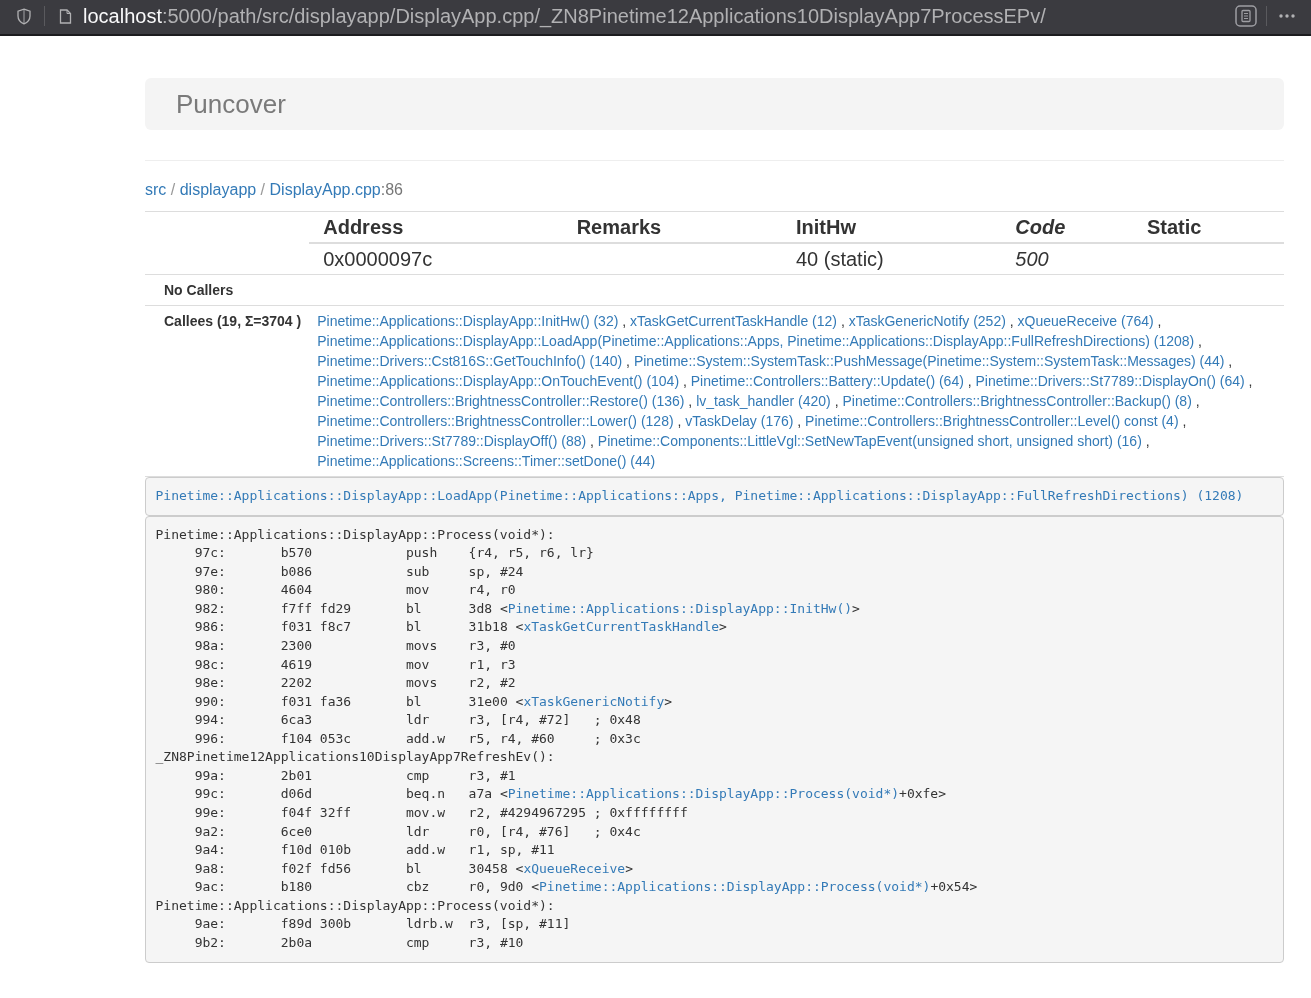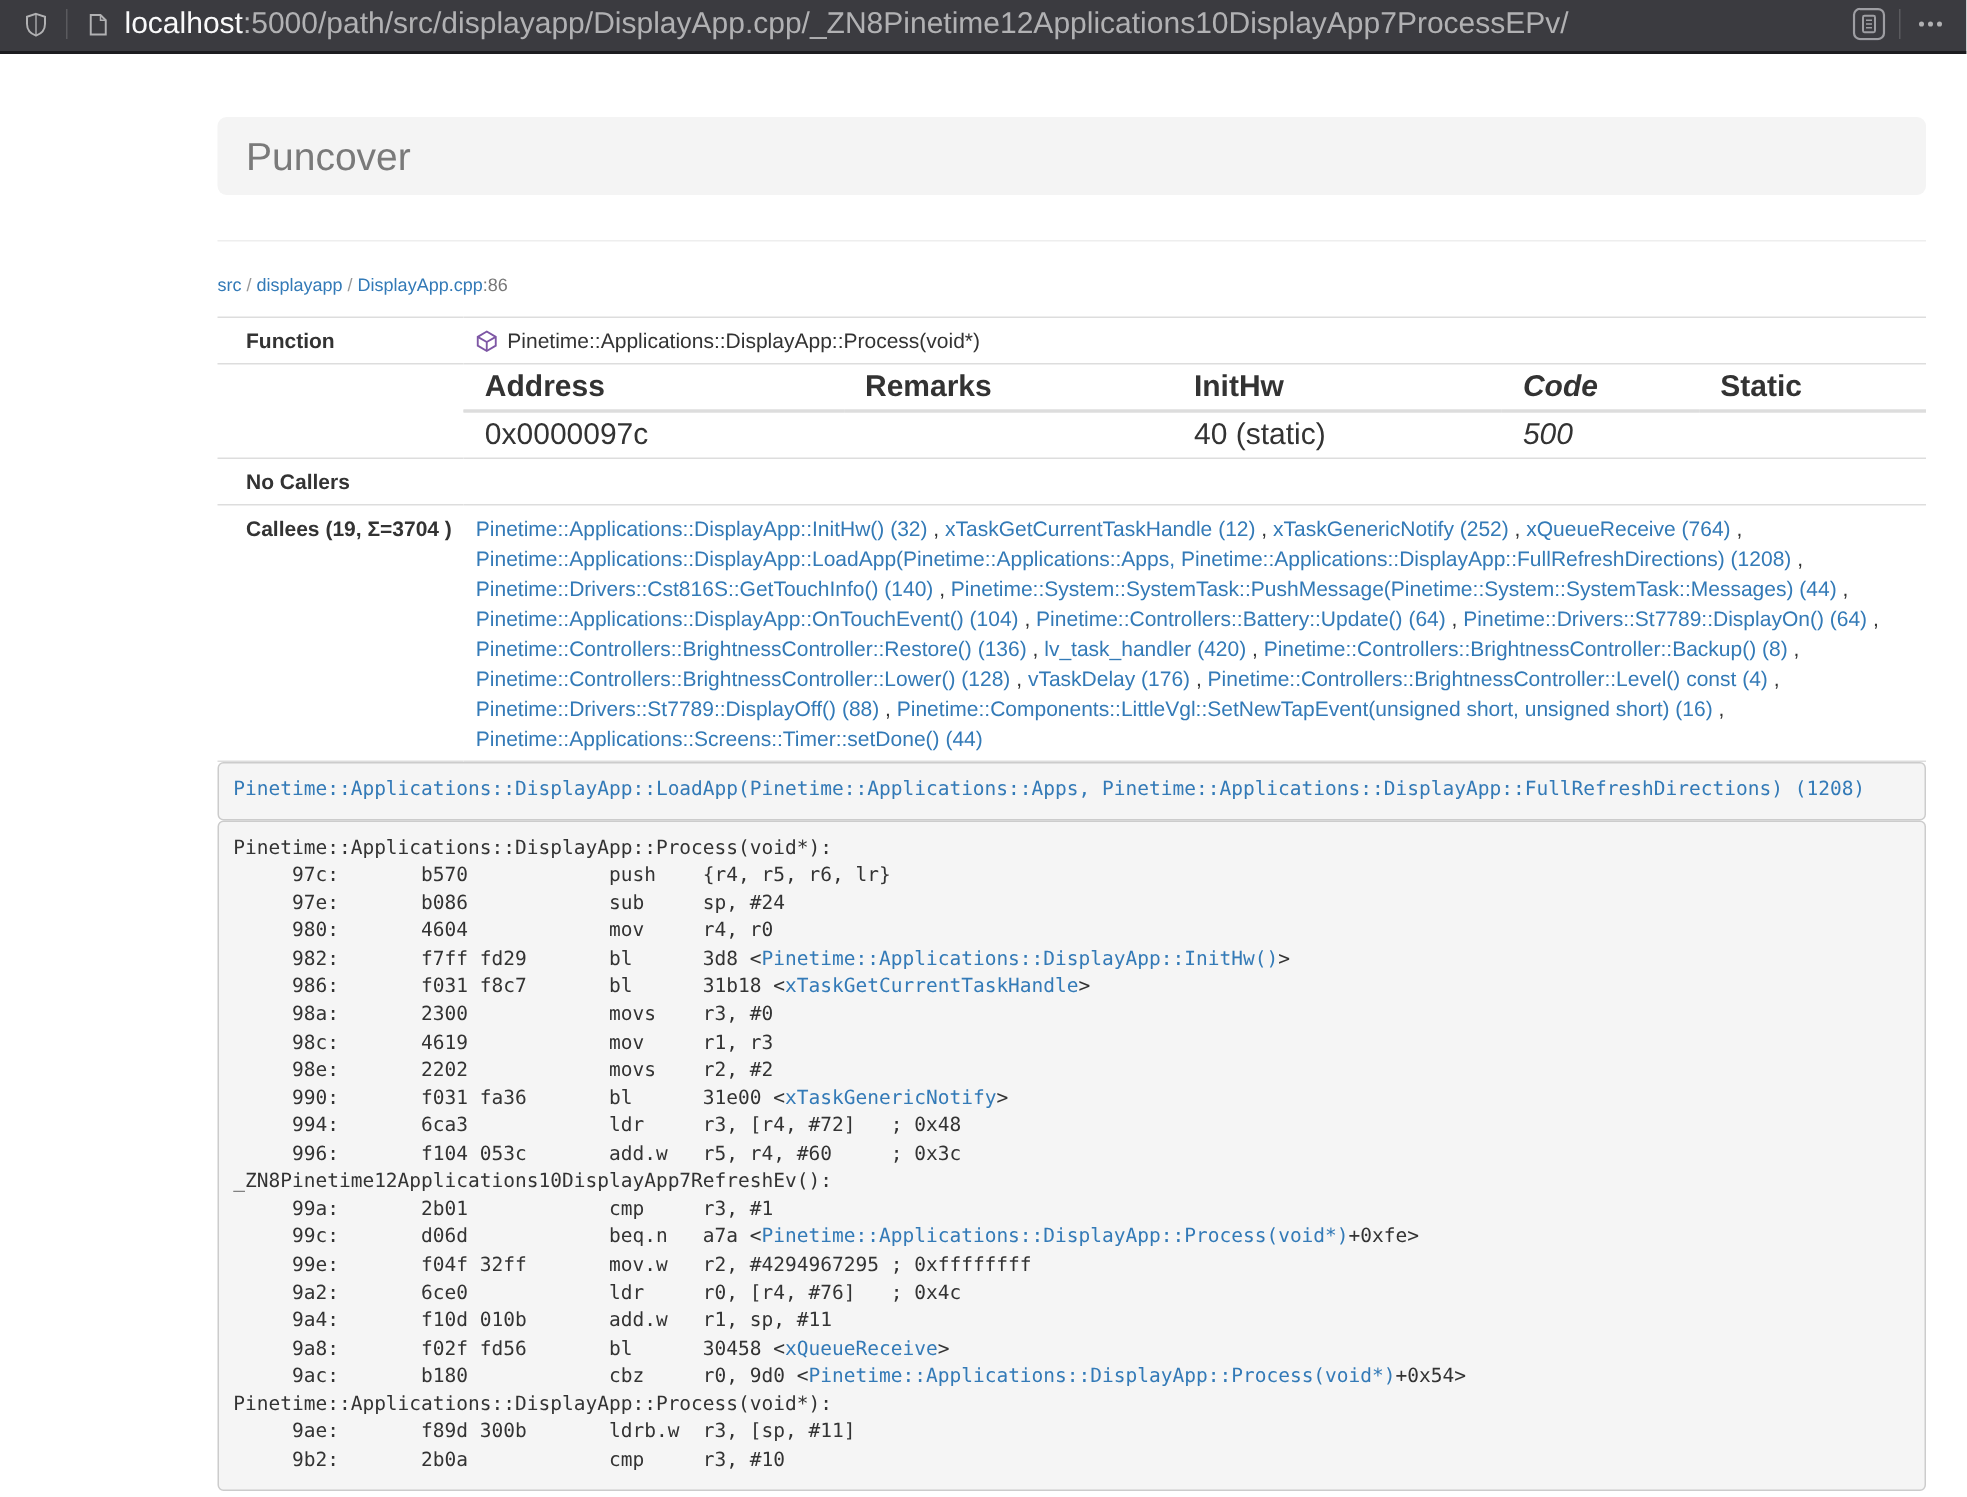--- a/index.html
+++ b/index.html
@@ -29,24 +29,24 @@
   .reader-btn { margin-left: auto; }
   svg { display: block; }
 
   
   .container { margin-left: 145px; width: 1139px; }
   .jumbotron {
     margin-top: 42px; height: 52px;
     background: #f4f4f4; border-radius: 6px;
     display: flex; align-items: center; padding-left: 19px;
   }
-  .brand { font-size: 26px; font-weight: 400; color: #7a7a7a; margin: 0; }
+  .brand { font-size: 26px; font-weight: 400; color: #7a7a7a; margin: 12px; }
   hr.rule { border: 0; border-top: 1px solid #eee; margin: 30px 0 0 0; }
 
-  .breadcrumb { margin-top: 19px; font-size: 12px; line-height: 20px; }
+  .breadcrumb { margin-top: 19px; font-size: 16px; line-height: 20px; }
   .bc-link { color: #337ab7; text-decoration: none; }
   .bc-sep { color: #999; }
   .bc-suffix { color: #777; }
 
   table.outer { width: 100%; border-collapse: collapse; margin-top: 11px;
     border-bottom: 1px solid #ddd; }
   table.outer > tbody > tr > th,
   table.outer > tbody > tr > td {
     border-top: 1px solid #ddd; text-align: left; vertical-align: top;
     font-size: 14px; line-height: 20px; padding: 5px 8px;
@@ -127,32 +127,20 @@
     <h1 class="brand">Puncover</h1>
   </div>
 
   <hr class="rule">
 
   <div class="breadcrumb"><a class="bc-link" href="#">src</a><span class="bc-sep"> / </span><a class="bc-link" href="#">displayapp</a><span class="bc-sep"> / </span><a class="bc-link" href="#">DisplayApp.cpp</a><span class="bc-suffix">:86</span></div>
 
   <table class="outer">
     <tbody>
       <tr>
-        <th class="rowlabel">Function</th>
-        <td>
-          <span class="func-cell">
-            <svg class="cube" width="15" height="15" viewBox="0 0 15 15" fill="none" stroke="#7e57a5" stroke-width="1.25">
-              <path d="M7.5 1 L13.5 4.6 V10.4 L7.5 14 L1.5 10.4 V4.6 Z"></path>
-              <path d="M1.5 4.6 L7.5 8 L13.5 4.6 M7.5 8 V14"></path>
-            </svg>
-            <span>Pinetime::Applications::DisplayApp::Process(void*)</span>
-          </span>
-        </td>
-      </tr>
-      <tr>
         <th class="rowlabel"></th>
         <td class="stats-wrap">
           <table class="stats">
             <thead>
                 <tr>
                   <th class="c1">Address</th>
                   <th class="c2">Remarks</th>
                   <th class="c3">InitHw</th>
                   <th class="c4">Code</th>
                   <th class="c5">Static</th>

